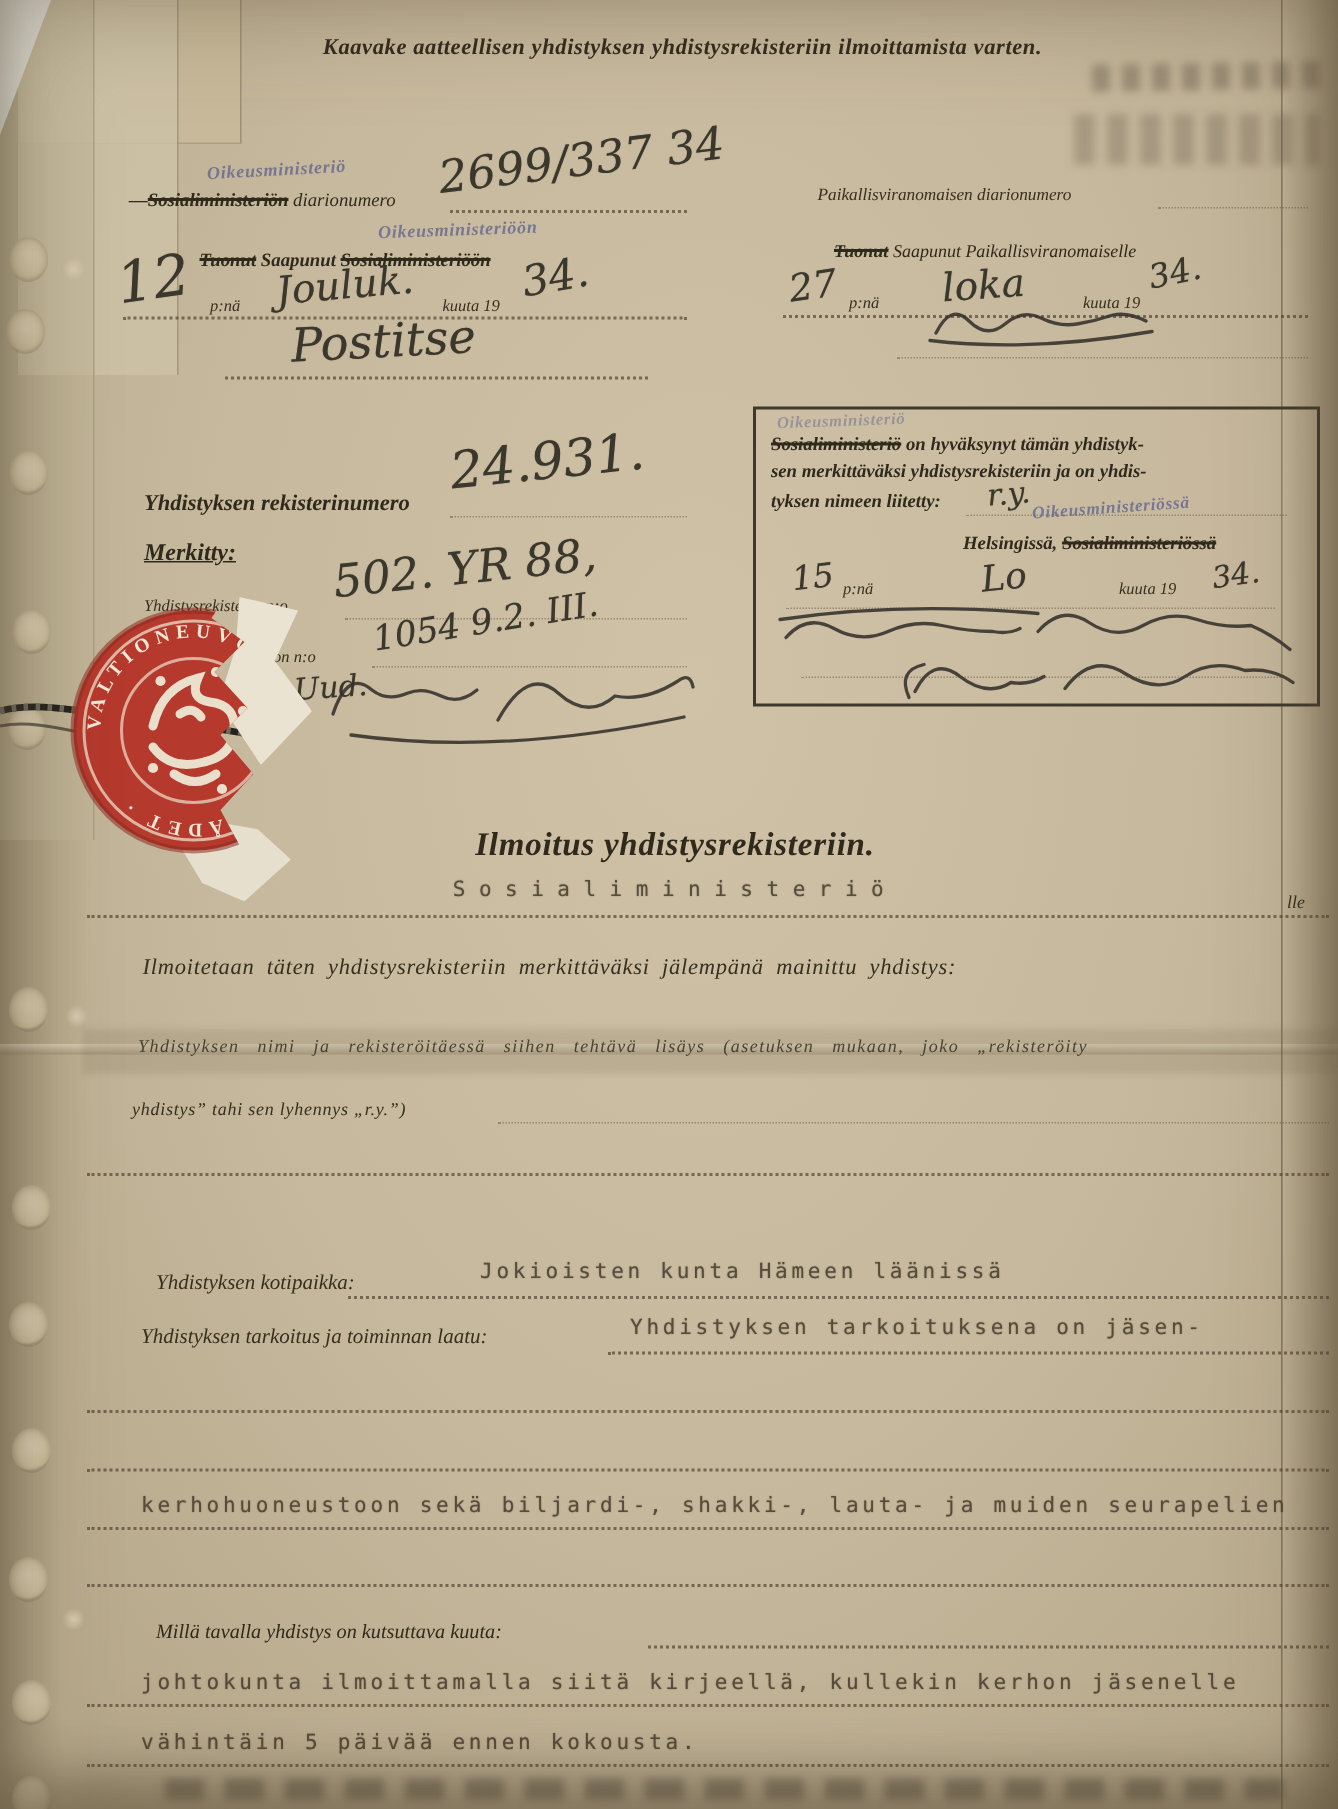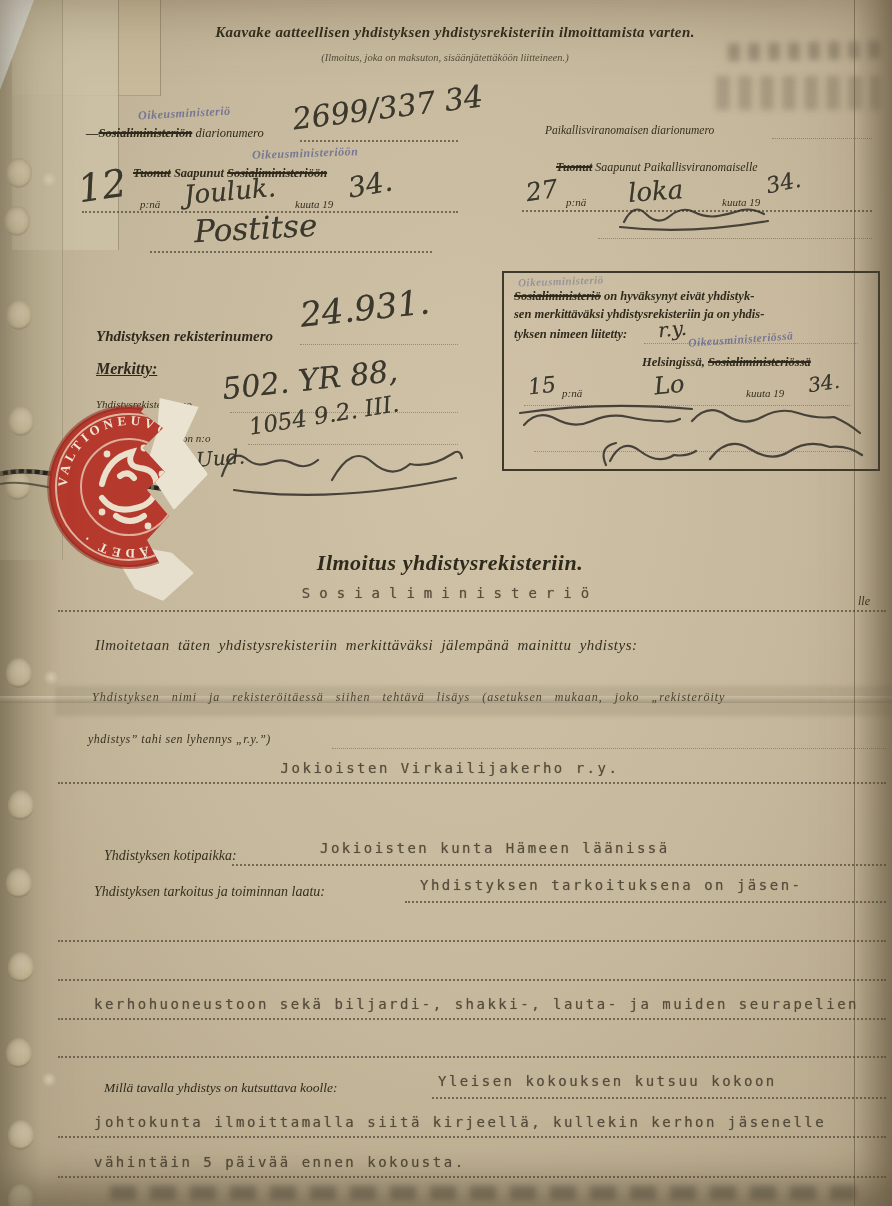--- a/index.html
+++ b/index.html
@@ -61,21 +61,20 @@
   <div class="hole" style="left:8px;top:1184px;"></div>
 
   <div class="crease" style="left:0;top:696px;width:892px;height:7px;background:linear-gradient(180deg,rgba(238,230,209,.5),rgba(115,100,75,.28));"></div>
   <div class="crease" style="left:55px;top:686px;width:837px;height:30px;background:rgba(105,92,68,.16);filter:blur(2px);"></div>
   <div class="ghost" style="left:728px;top:42px;width:152px;height:18px;background:repeating-linear-gradient(90deg,rgba(60,50,40,.30) 0 12px,transparent 12px 20px);transform:rotate(-1deg);"></div>
   <div class="ghost" style="left:716px;top:76px;width:164px;height:34px;background:repeating-linear-gradient(90deg,rgba(60,50,40,.22) 0 14px,transparent 14px 22px);"></div>
   <div class="ghost" style="left:110px;top:1186px;width:760px;height:14px;background:repeating-linear-gradient(90deg,rgba(45,40,30,.35) 0 26px,transparent 26px 40px);"></div>
   <div class="abs" style="left:854px;top:0;width:38px;height:1206px;background:linear-gradient(90deg,rgba(120,105,80,0),rgba(110,96,72,.45));border-left:1px solid rgba(95,83,62,.35);"></div>
 
   <div class="lblb" style="left:60px;top:24px;width:790px;text-align:center;font-size:15px;letter-spacing:.4px;">Kaavake aatteellisen yhdistyksen yhdistysrekisteriin ilmoittamista varten.</div>
-  <div class="lbl" style="left:60px;top:52px;width:770px;text-align:center;font-size:10.5px;opacity:.8;">(Ilmoitus, joka on maksuton, sisäänjätettäköön liitteineen.)</div>
 
   <span class="stamp" style="left:138px;top:106px;font-size:12px;transform:rotate(-3deg);">Oikeusministeriö</span>
   <span class="lblb" style="left:86px;top:126px;font-size:12.5px;">—<span class="struck">Sosialiministeriön</span>&nbsp;<span style="font-weight:normal;">diarionumero</span></span>
   <div class="rule" style="left:300px;top:140px;width:158px;"></div>
   <span class="hand" style="left:292px;top:90px;font-size:30px;transform:rotate(-7deg);">2699/337 34</span>
   <span class="stamp" style="left:252px;top:146px;font-size:12px;transform:rotate(-2deg);">Oikeusministeriöön</span>
   <span class="lblb" style="left:133px;top:166px;font-size:12.5px;">
     <span class="struck">Tuonut</span>&nbsp;<span>Saapunut</span>&nbsp;<span class="struck">Sosialiministeriöön</span>
   </span>
   <span class="hand" style="left:78px;top:164px;font-size:38px;transform:rotate(-8deg);">12</span>
@@ -156,21 +155,21 @@
         <circle cx="118" cy="82" r="3.4"></circle>
           <circle cx="58" cy="120" r="3.4"></circle>
         <circle cx="104" cy="134" r="3.4"></circle>
       </g>
     </g>
   </svg>
 
   <div class="apprbox">
     <span class="stamp" style="left:14px;top:2px;font-size:11px;opacity:.45;transform:rotate(-2deg);">Oikeusministeriö</span>
     <span class="lblb" style="left:10px;top:16px;font-size:12.5px;">
-      <span class="struck">Sosialiministeriö</span>&nbsp;<span>on hyväksynyt eivät yhdistyk-</span>
+      <span class="struck">Sosialiministeriö</span>&nbsp;<span>on hyväksynyt tämän yhdistyk-</span>
     </span>
     <span class="lblb" style="left:10px;top:34px;font-size:12.5px;">sen merkittäväksi yhdistysrekisteriin ja on yhdis-</span>
     <span class="lblb" style="left:10px;top:54px;font-size:12.5px;">tyksen nimeen liitetty:</span>
     <div class="rule f" style="left:140px;top:70px;width:214px;"></div>
     <span class="hand" style="left:154px;top:44px;font-size:20px;transform:rotate(-5deg);">r.y.</span>
     <span class="stamp" style="left:184px;top:60px;font-size:11.5px;transform:rotate(-4deg);">Oikeusministeriössä</span>
     <span class="lblb" style="left:138px;top:82px;font-size:12.5px;">
       <span>Helsingissä,</span>&nbsp;<span class="struck">Sosialiministeriössä</span>
     </span>
     <span class="hand" style="left:24px;top:100px;font-size:22px;transform:rotate(-6deg);">15</span>
@@ -195,38 +194,36 @@
   <div class="lblb" style="left:60px;top:550px;width:780px;text-align:center;font-size:22px;letter-spacing:.5px;">Ilmoitus yhdistysrekisteriin.</div>
   <div class="type" style="left:60px;top:585px;width:780px;text-align:center;letter-spacing:9px;font-size:14px;">Sosialiministeriö</div>
   <div class="rule" style="left:58px;top:610px;width:828px;"></div>
   <span class="lbl" style="left:858px;top:594px;font-size:12px;">lle</span>
 
   <div class="lbl" style="left:92px;top:690px;font-size:12px;letter-spacing:1px;word-spacing:8px;opacity:.85;filter:blur(.3px);">Yhdistyksen nimi ja rekisteröitäessä siihen tehtävä lisäys (asetuksen mukaan, joko „rekisteröity</div>
 
   <div class="lbl" style="left:95px;top:637px;font-size:15px;letter-spacing:.5px;word-spacing:4px;">Ilmoitetaan täten yhdistysrekisteriin merkittäväksi jälempänä mainittu yhdistys:</div>
   <div class="lbl" style="left:88px;top:732px;font-size:12px;letter-spacing:.5px;">yhdistys” tahi sen lyhennys „r.y.”)</div>
   <div class="rule f" style="left:332px;top:748px;width:554px;"></div>
-  <div class="type" style="left:60px;top:760px;width:780px;text-align:center;">Jokioisten Virkailijakerho r.y.</div>
   <div class="rule" style="left:58px;top:782px;width:828px;"></div>
 
   <span class="lbl" style="left:104px;top:848px;font-size:14px;">Yhdistyksen kotipaikka:</span>
   <div class="type" style="left:320px;top:840px;">Jokioisten kunta Hämeen läänissä</div>
   <div class="rule" style="left:232px;top:864px;width:654px;"></div>
 
   <span class="lbl" style="left:94px;top:884px;font-size:14px;">Yhdistyksen tarkoitus ja toiminnan laatu:</span>
   <div class="type" style="left:420px;top:877px;">Yhdistyksen tarkoituksena on jäsen-</div>
   <div class="rule" style="left:405px;top:901px;width:481px;"></div>
   <div class="rule" style="left:58px;top:940px;width:828px;"></div>
   <div class="rule" style="left:58px;top:979px;width:828px;"></div>
   <div class="type" style="left:94px;top:996px;">kerhohuoneustoon sekä biljardi-, shakki-, lauta- ja muiden seurapelien</div>
   <div class="rule" style="left:58px;top:1018px;width:828px;"></div>
   <div class="rule" style="left:58px;top:1056px;width:828px;"></div>
 
-  <span class="lblb" style="left:104px;top:1080px;font-size:13.5px;font-weight:normal;font-style:italic;">Millä tavalla yhdistys on kutsuttava koolle:</span>
-  <div class="type" style="left:438px;top:1073px;">Yleisen kokouksen kutsuu kokoon</div>
+  <span class="lblb" style="left:104px;top:1080px;font-size:13.5px;font-weight:normal;font-style:italic;">Millä tavalla yhdistys on kutsuttava kuuta:</span>
   <div class="rule" style="left:432px;top:1097px;width:454px;"></div>
   <div class="type" style="left:94px;top:1114px;">johtokunta ilmoittamalla siitä kirjeellä, kullekin kerhon jäsenelle</div>
   <div class="rule" style="left:58px;top:1136px;width:828px;"></div>
   <div class="type" style="left:94px;top:1154px;">vähintäin 5 päivää ennen kokousta.</div>
   <div class="rule" style="left:58px;top:1176px;width:828px;"></div>
 
   <div class="vignette"></div>
 </div>
 
 </body></html>

